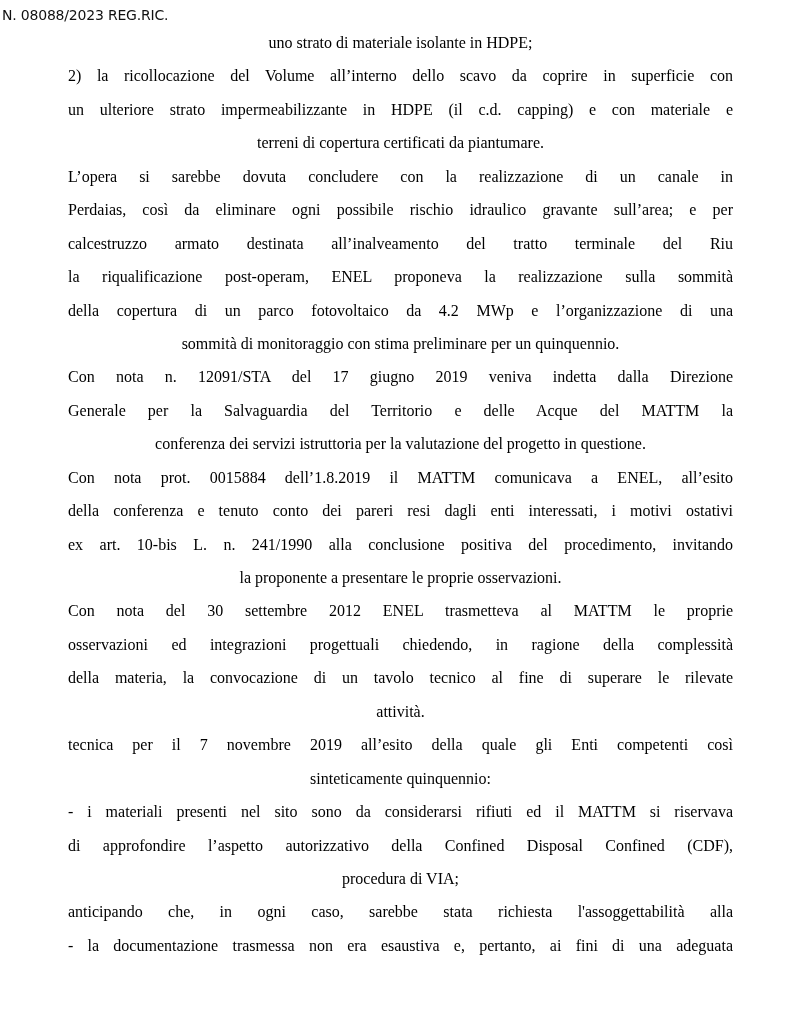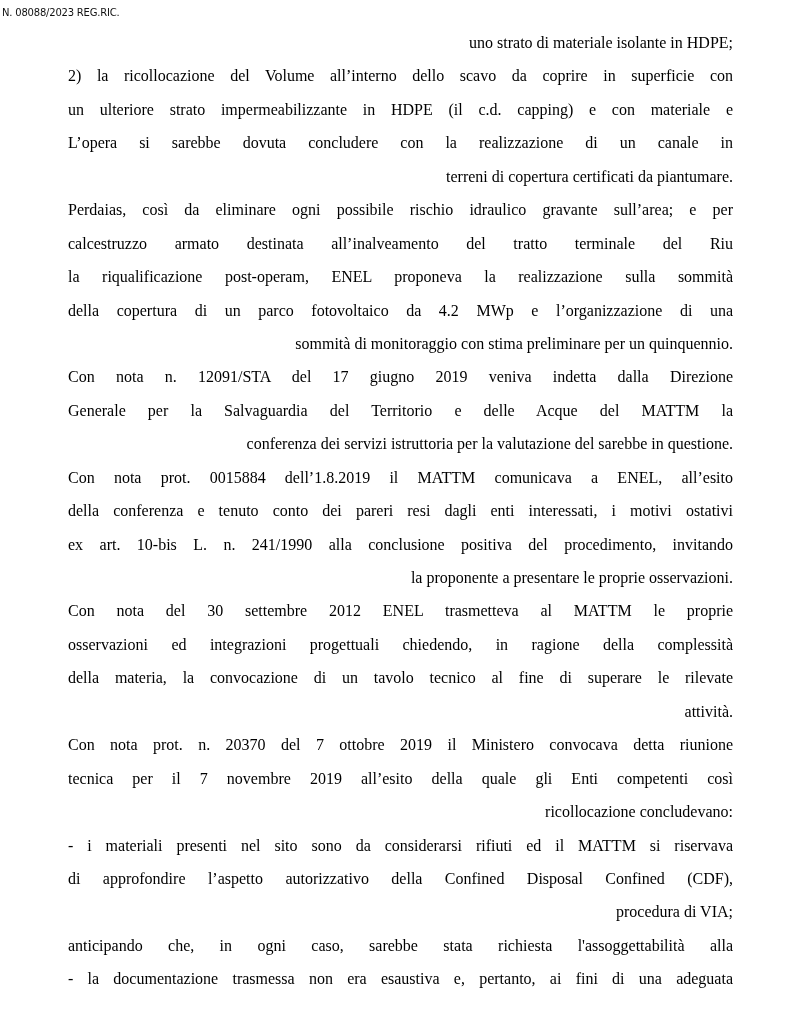--- a/index.html
+++ b/index.html
@@ -12,21 +12,21 @@
       height: 1035px;
       position: relative;
       overflow: hidden;
       color: #000000;
     }
     .header-ref {
       position: absolute;
       left: 2px;
       top: 7px;
       font-family: "DejaVu Sans", sans-serif;
-      font-size: 10px;
+      font-size: 14px;
       letter-spacing: -0.2px;
       color: #111111;
     }
     .page-body {
       position: absolute;
       left: 68px;
       top: 30px;
       width: 665px;
       font-family: "Liberation Serif", serif;
       font-size: 16px;
@@ -38,51 +38,50 @@
       overflow: visible;
     }
     .line.full {
       text-align: justify;
       text-align-last: justify;
       white-space: normal;
       height: 33.45px;
       overflow: hidden;
     }
     .line.last {
-      text-align: right;
+      text-align: center;
     }
   </style>
 </head>
 <body>
 
 <div class="header-ref">N. 08088/2023 REG.RIC.</div>
 
 <div class="page-body">
   <div class="line last">uno strato di materiale isolante in HDPE;</div>
   <div class="line full">2) la ricollocazione del Volume all’interno dello scavo da coprire in superficie con</div>
   <div class="line full">un ulteriore strato impermeabilizzante in HDPE (il c.d. capping) e con materiale e</div>
+  <div class="line last">terreni di copertura certificati da piantumare.</div>
   <div class="line full">L’opera si sarebbe dovuta concludere con la realizzazione di un canale in</div>
-  <div class="line last">terreni di copertura certificati da piantumare.</div>
   <div class="line full">Perdaias, così da eliminare ogni possibile rischio idraulico gravante sull’area; e per</div>
   <div class="line full">calcestruzzo armato destinata all’inalveamento del tratto terminale del Riu</div>
   <div class="line full">la riqualificazione post-operam, ENEL proponeva la realizzazione sulla sommità</div>
   <div class="line full">della copertura di un parco fotovoltaico da 4.2 MWp e l’organizzazione di una</div>
   <div class="line last">sommità di monitoraggio con stima preliminare per un quinquennio.</div>
   <div class="line full">Con nota n. 12091/STA del 17 giugno 2019 veniva indetta dalla Direzione</div>
   <div class="line full">Generale per la Salvaguardia del Territorio e delle Acque del MATTM la</div>
-  <div class="line last">conferenza dei servizi istruttoria per la valutazione del sarebbe in questione.</div>
+  <div class="line last">conferenza dei servizi istruttoria per la valutazione del progetto in questione.</div>
   <div class="line full">Con nota prot. 0015884 dell’1.8.2019 il MATTM comunicava a ENEL, all’esito</div>
   <div class="line full">della conferenza e tenuto conto dei pareri resi dagli enti interessati, i motivi ostativi</div>
   <div class="line full">ex art. 10-bis L. n. 241/1990 alla conclusione positiva del procedimento, invitando</div>
   <div class="line last">la proponente a presentare le proprie osservazioni.</div>
   <div class="line full">Con nota del 30 settembre 2012 ENEL trasmetteva al MATTM le proprie</div>
   <div class="line full">osservazioni ed integrazioni progettuali chiedendo, in ragione della complessità</div>
   <div class="line full">della materia, la convocazione di un tavolo tecnico al fine di superare le rilevate</div>
   <div class="line last">attività.</div>
-  <div class="line full">Con nota prot. n. 20370 del 7 ottobre 2019 il Ministero convocava detta riunione</div>
   <div class="line full">tecnica per il 7 novembre 2019 all’esito della quale gli Enti competenti così</div>
-  <div class="line last">ricollocazione concludevano:</div>
+  <div class="line last">sinteticamente quinquennio:</div>
   <div class="line full">- i materiali presenti nel sito sono da considerarsi rifiuti ed il MATTM si riservava</div>
   <div class="line full">di approfondire l’aspetto autorizzativo della Confined Disposal Confined (CDF),</div>
   <div class="line last">procedura di VIA;</div>
   <div class="line full">anticipando che, in ogni caso, sarebbe stata richiesta l'assoggettabilità alla</div>
   <div class="line full">- la documentazione trasmessa non era esaustiva e, pertanto, ai fini di una adeguata</div>
 </div>
 
 </body></html>

